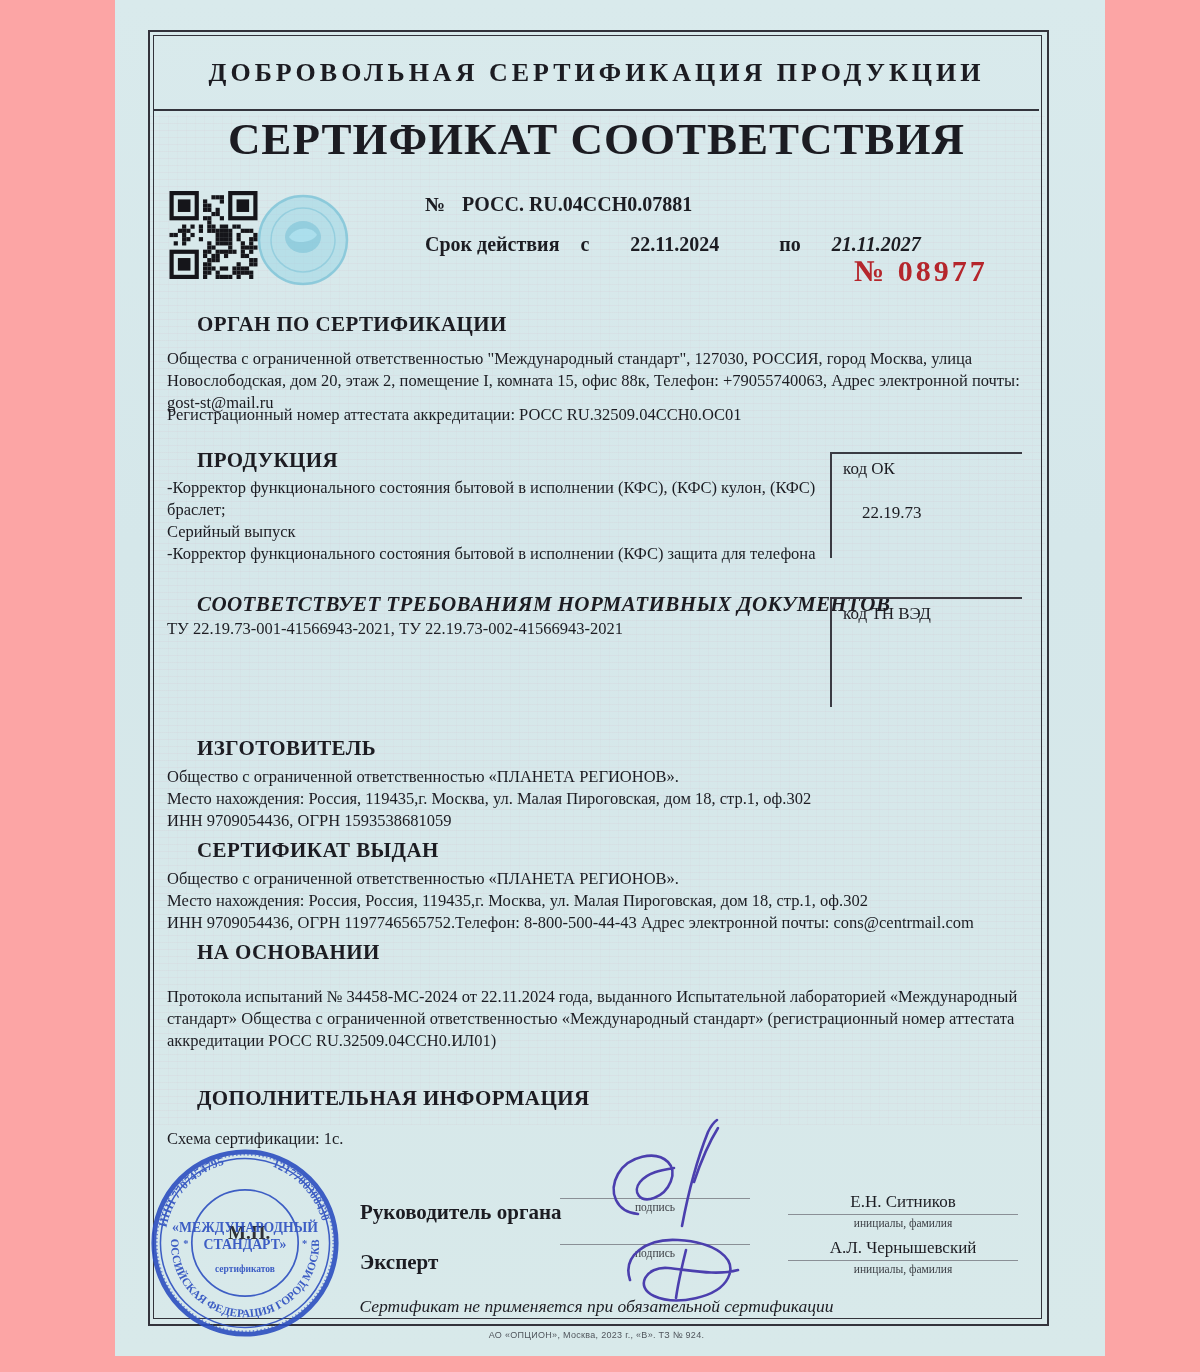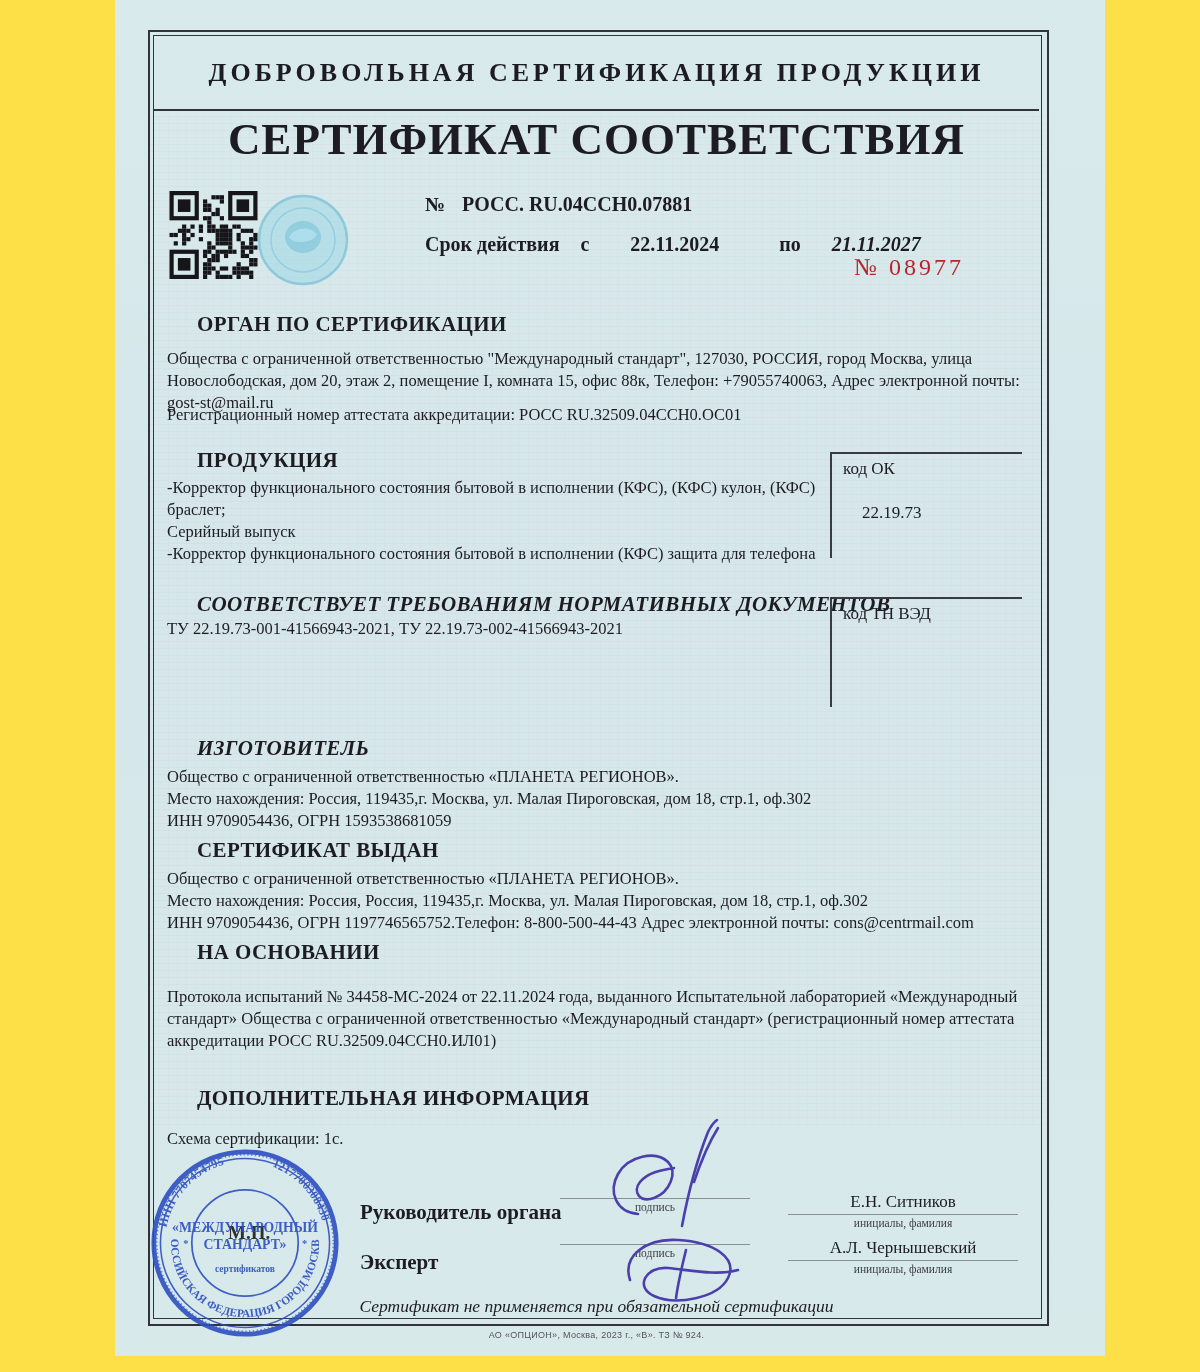--- a/index.html
+++ b/index.html
@@ -1,35 +1,35 @@
 <!DOCTYPE html>
 <html><head>
 <meta charset="utf-8">
 <style>
   html,body{margin:0;padding:0;background:#ffffff;}
-  #canvas{position:relative;width:1200px;height:1372px;background:#fde047;overflow:hidden;
+  #canvas{position:relative;width:1200px;height:1372px;background:#fca5a5;overflow:hidden;
           font-family:"Liberation Serif", serif;color:#1c1c22;}
   .abs{position:absolute;}
   #paper{left:115px;top:0;width:990px;height:1356px;background:#d7e8ea;
          background-image:linear-gradient(180deg, #d9eaec 0%, #d5e7ea 40%, #d8e9ea 100%);}
   #guilloche{left:150px;top:115px;width:895px;height:1010px;pointer-events:none;opacity:.55;
      background:
        repeating-linear-gradient(0deg, rgba(213,120,145,0.10) 0 1px, transparent 1px 7px),
        repeating-linear-gradient(90deg, rgba(213,120,145,0.05) 0 1px, transparent 1px 9px);}
   #frame-outer{left:148px;top:30px;width:897px;height:1292px;border:2px solid #33333b;pointer-events:none;}
   #frame-inner{left:153px;top:35px;width:887px;height:1282px;border:1px solid #33333b;pointer-events:none;}
   #banner-band{left:154px;top:36px;width:885px;height:73px;border-bottom:2px solid #33333b;
       display:flex;align-items:center;justify-content:center;}
   .banner-text{font-weight:bold;font-size:26px;letter-spacing:4px;white-space:nowrap;}
   #title{left:154px;top:113px;width:885px;text-align:center;font-weight:bold;font-size:45px;letter-spacing:1px;}
   .numline{font-weight:bold;font-size:20px;white-space:nowrap;}
   #cert-number{left:425px;top:193px;}
   #validity{left:425px;top:233px;}
   #validity span{display:inline-block;}
-  #form-number{left:854px;top:254px;font-size:24px;font-weight:400;letter-spacing:3px;color:#b5262c;}
+  #form-number{left:854px;top:254px;font-size:30px;font-weight:700;letter-spacing:3px;color:#b5262c;}
   .heading{font-weight:bold;font-size:21px;letter-spacing:.4px;white-space:nowrap;margin-left:20px;}
   .body-text{font-size:16.5px;line-height:1.33;}
   .code-label{font-size:17px;}
   .code-box-top{border-top:2px solid #3a3a42;height:0;}
   .code-box-left{border-left:2px solid #3a3a42;width:0;}
   .sig-label{font-weight:bold;font-size:21px;white-space:nowrap;}
   .sig-slot{display:flex;flex-direction:column;justify-content:flex-end;}
   .sig-slot .name{text-align:center;font-size:17px;white-space:nowrap;}
   .sig-slot .rule{border-bottom:1px solid #8a8f96;height:0;margin-top:2px;}
   .sig-slot .caption{text-align:center;font-size:11.5px;color:#3c3f45;padding-top:2px;}
@@ -243,21 +243,21 @@
   <div class="abs code-label" style="left:862px;top:503px;">22.19.73</div>
 
   <div class="abs heading" style="left:177px;top:592px;font-style:italic;">СООТВЕТСТВУЕТ ТРЕБОВАНИЯМ НОРМАТИВНЫХ ДОКУМЕНТОВ</div>
   <div class="abs body-text" style="left:167px;top:618px;width:640px;">ТУ 22.19.73-001-41566943-2021, ТУ 22.19.73-002-41566943-2021</div>
 
   <div class="abs code-box-top" style="left:830px;top:597px;width:192px;"></div>
   <div class="abs code-box-left" style="left:830px;top:597px;height:110px;"></div>
   <div class="abs code-label" style="left:843px;top:604px;">код ТН ВЭД</div>
   <div class="abs code-label" style="left:862px;top:648px;"></div>
 
-  <div class="abs heading" style="left:177px;top:736px;font-style:italic;">ИЗГОТОВИТЕЛЬ</div>
+  <div class="abs heading" style="left:177px;top:736px;">ИЗГОТОВИТЕЛЬ</div>
   <div class="abs body-text" style="left:167px;top:766px;width:868px;">
     <div>Общество с ограниченной ответственностью «ПЛАНЕТА РЕГИОНОВ».</div>
     <div>Место нахождения: Россия, 119435,г. Москва, ул. Малая Пироговская, дом 18, стр.1, оф.302</div>
     <div>ИНН 9709054436, ОГРН 1593538681059</div>
   </div>
 
   <div class="abs heading" style="left:177px;top:838px;">СЕРТИФИКАТ ВЫДАН</div>
   <div class="abs body-text" style="left:167px;top:868px;width:880px;">
     <div>Общество с ограниченной ответственностью «ПЛАНЕТА РЕГИОНОВ».</div>
     <div>Место нахождения: Россия, Россия, 119435,г. Москва, ул. Малая Пироговская, дом 18, стр.1, оф.302</div>

